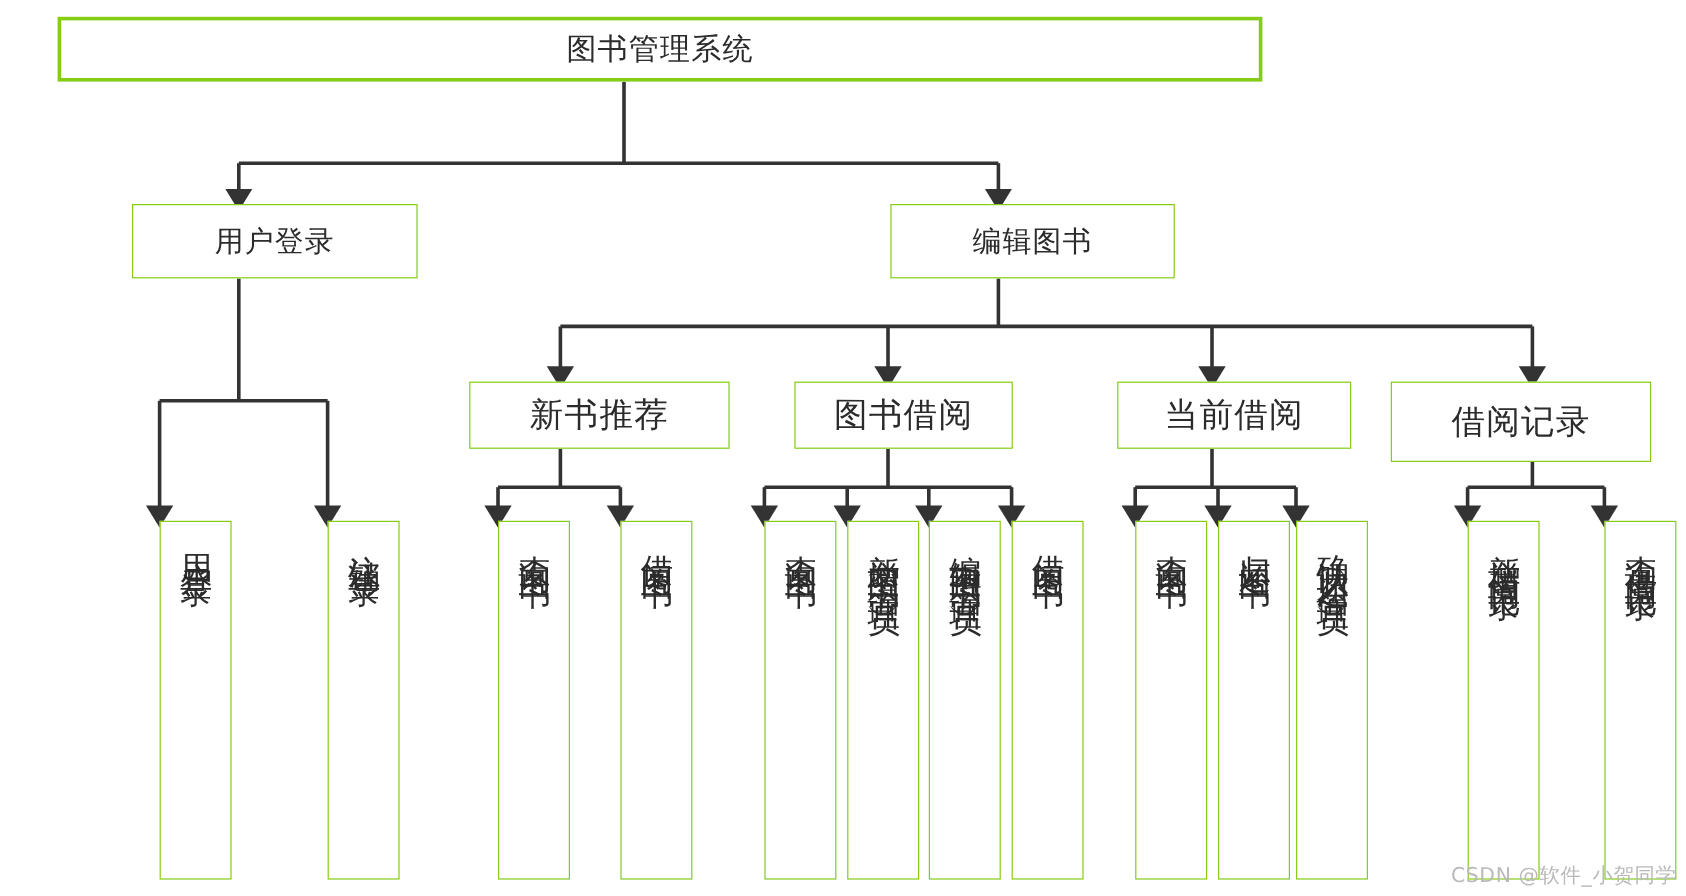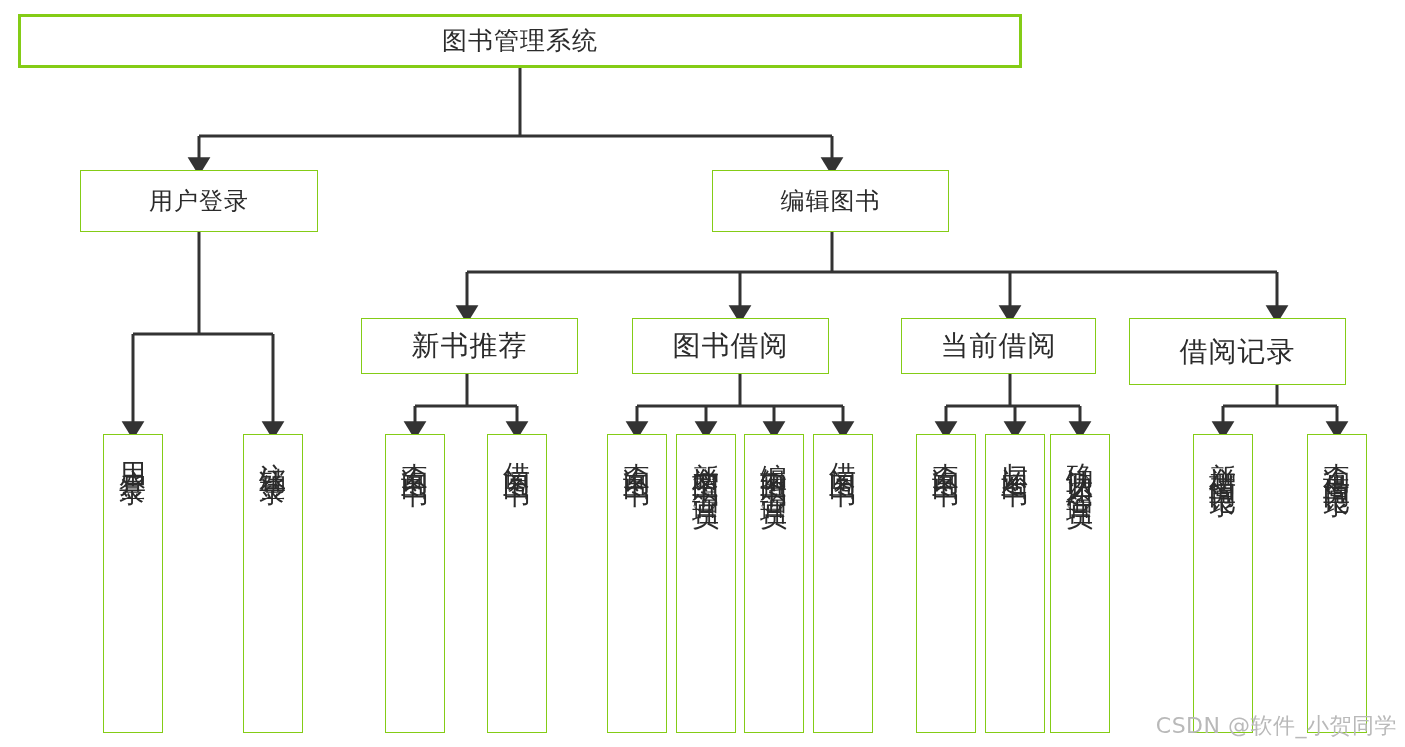--- a/index.html
+++ b/index.html
@@ -28,20 +28,21 @@
   }
   .node {
     position: absolute;
     box-sizing: border-box;
     background: #ffffff;
     border: 1px solid #84cc16;
     display: flex;
     align-items: center;
     justify-content: center;
     color: #2b2b2b;
+    margin-left: 30px;
   }
   .node-label {
     display: block;
     text-align: center;
     line-height: 1.12;
     letter-spacing: 1px;
     white-space: nowrap;
   }
   .node.root {
     border-width: 3px;
@@ -65,21 +66,21 @@
     text-orientation: upright;
     font-size: 27px;
     line-height: 1.0;
     letter-spacing: 6px;
     white-space: normal;
   }
   #watermark {
     position: absolute;
     right: 8px;
     bottom: 6px;
-    font-size: 22px;
+    font-size: 17px;
     color: #b9b9b9;
     letter-spacing: 0.5px;
     white-space: nowrap;
     user-select: none;
   }
 </style>
 </head>
 <body>
 
 <div id="diagram-root">
@@ -141,21 +142,21 @@
   <div class="node level2" style="left:80px; top:170px; width:238px; height:62px;">
     <span class="node-label">用户登录</span>
   </div>
   <div class="node level2" style="left:712px; top:170px; width:237px; height:62px;">
     <span class="node-label">编辑图书</span>
   </div>
 
   <div class="node level3" style="left:361px; top:318px; width:217px; height:56px;">
     <span class="node-label">新书推荐</span>
   </div>
-  <div class="node level3" style="left:632px; top:318px; width:197px; height:56px;">
+  <div class="node level3" style="left:632px; top:318px; width:182px; height:56px;">
     <span class="node-label">图书借阅</span>
   </div>
   <div class="node level3" style="left:901px; top:318px; width:195px; height:56px;align-items:center;">
     <span class="node-label">当前借阅</span>
   </div>
   <div class="node level3" style="left:1129px; top:318px; width:217px; height:67px;">
     <span class="node-label">借阅记录</span>
   </div>
 
   <div class="node leaf" style="left:103px; top:434px; width:60px; height:299px;">

